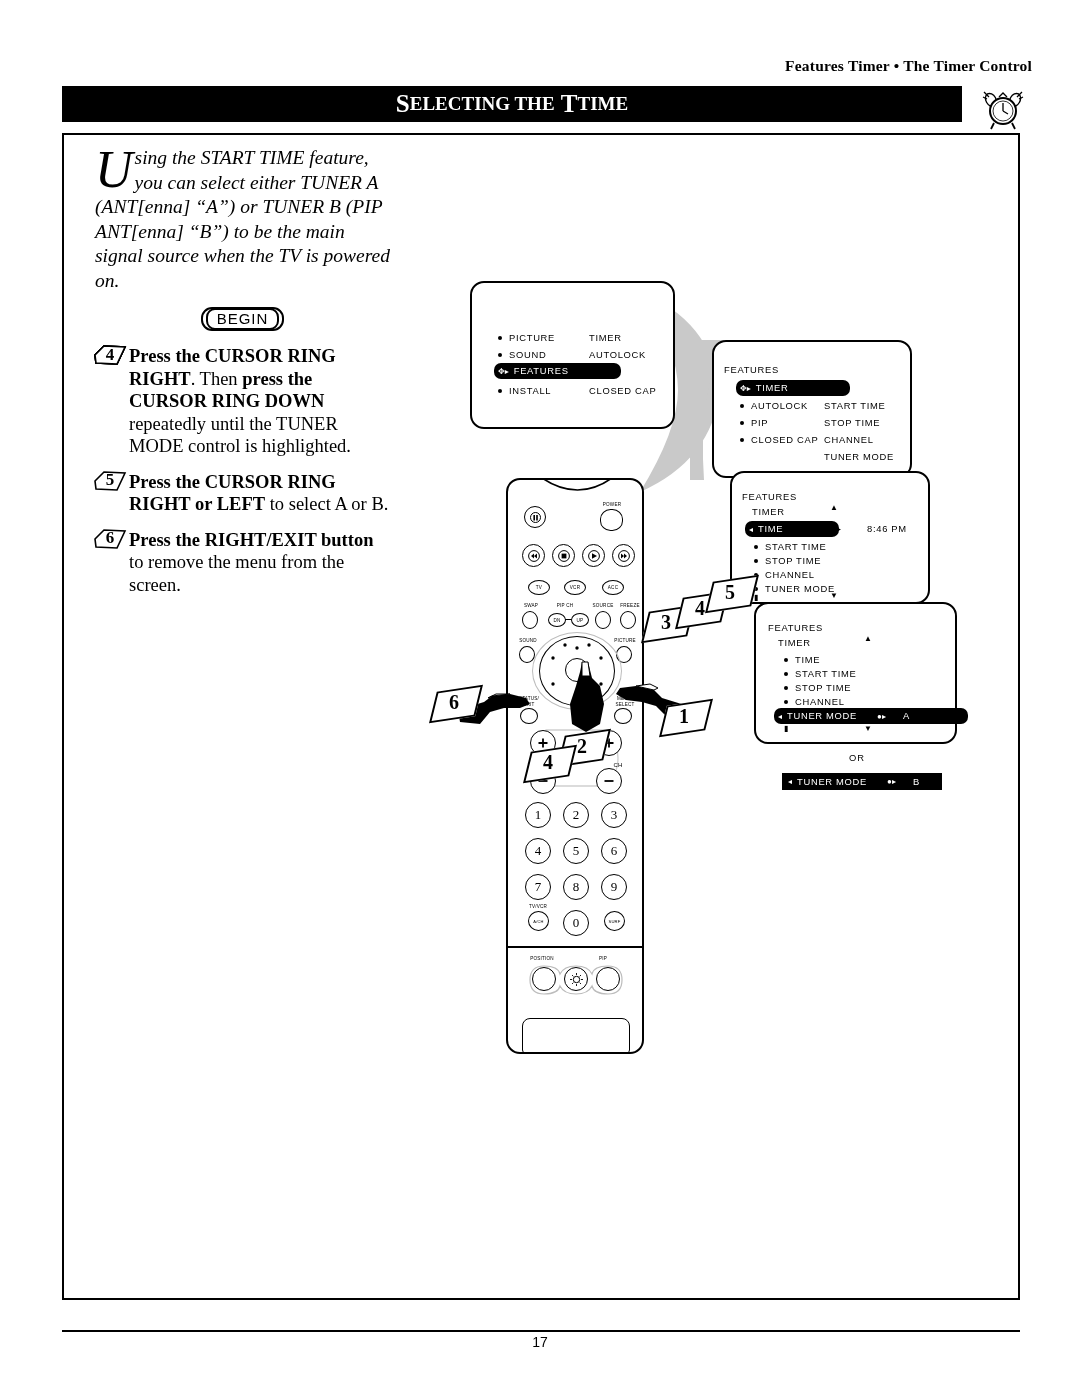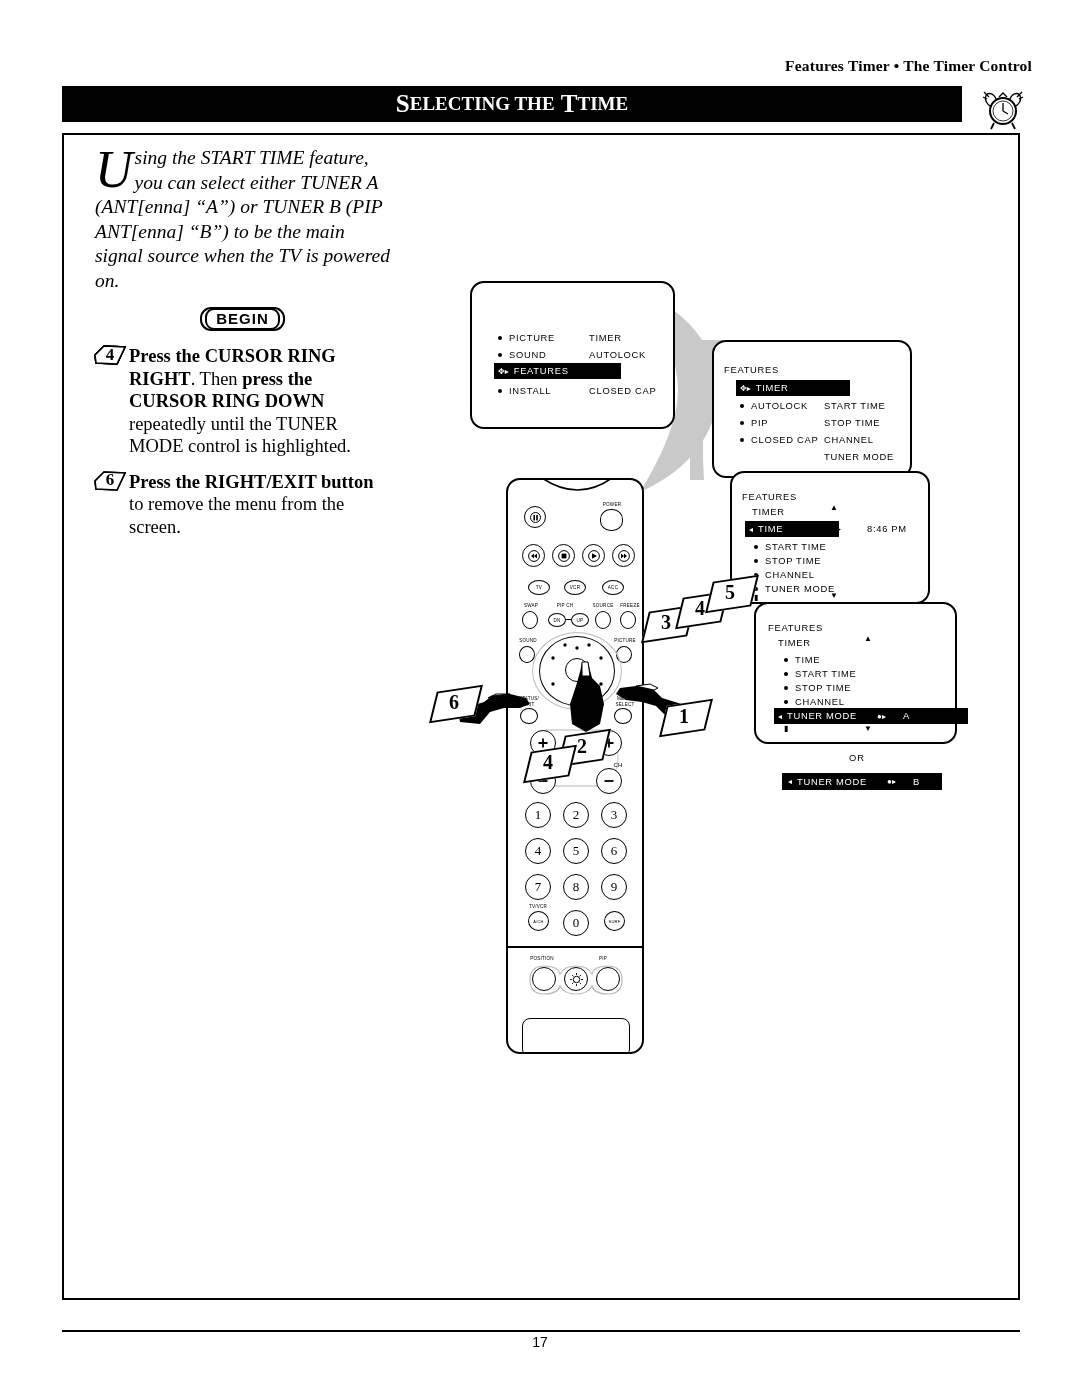--- a/index.html
+++ b/index.html
@@ -26,21 +26,21 @@
   
   .col-left{position:absolute;left:95px;top:146px;width:295px;}
   .intro{font-family:"Liberation Serif",serif;font-style:italic;font-size:19.5px;
      line-height:24.5px;text-align:left;}
   .intro .dropcap{float:left;font-size:52px;line-height:43px;font-style:italic;
      font-weight:normal;padding:0 2px 0 0;margin-top:2px;font-family:"Liberation Serif",serif;}
 
   .begin-wrap{margin-top:14px;text-align:center;}
   .begin{display:inline-block;border:2px solid #000;border-radius:11px;padding:1px 3px;}
   .begin .inner{border:2px solid #000;border-radius:9px;padding:0px 9px 1px 9px;
-     font-family:"Liberation Sans",sans-serif;font-weight:bold;font-size:15px;letter-spacing:1px;}
+     font-family:"Liberation Sans",sans-serif;font-weight:normal;font-size:15px;letter-spacing:1px;}
 
   .steps{margin-top:14px;}
   .step{position:relative;margin-bottom:13px;font-family:"Liberation Serif",serif;
      font-size:18.5px;line-height:22.5px;padding-left:34px;}
   .step b{font-weight:bold;}
   .diamond{position:absolute;left:-2px;top:-1px;width:34px;height:22px;}
   .diamond .num{position:absolute;left:0;top:0;width:34px;height:22px;
      display:flex;align-items:center;justify-content:center;
      font-family:"Liberation Serif",serif;font-weight:bold;font-size:17px;}
 
@@ -55,21 +55,21 @@
   
   .osd{position:absolute;background:#fff;border:2px solid #000;border-radius:14px;
      box-sizing:border-box;font-family:"Liberation Sans",sans-serif;}
   .osd .shadow{position:absolute;right:-5px;bottom:-5px;left:5px;top:5px;
      background:#111;border-radius:14px;z-index:-1;}
   .osd-row{position:absolute;white-space:nowrap;}
   .osd .lbl{font-size:9.4px;letter-spacing:.7px;}
   .osd .hdr{font-size:9.4px;letter-spacing:.7px;}
   .bullet{display:inline-block;width:4px;height:4px;border-radius:50%;background:#000;
      vertical-align:middle;margin-right:7px;margin-bottom:2px;}
-  .hi{background:#000;color:#fff;padding:2px 6px 3px 4px;display:inline-block;}
+  .hi{background:#000;color:#fff;padding:2px 6px 3px 4px;display:inline-block;border-radius:7px;}
   .navdot{display:inline-block;font-size:8px;letter-spacing:0px;margin-right:5px;}
 
   
   .remote{position:absolute;left:506px;top:478px;width:138px;height:576px;
      border:2px solid #000;border-radius:14px;background:#fff;box-sizing:border-box;}
   .remote .edge{position:absolute;right:-4px;top:8px;bottom:-4px;left:6px;
      border-right:3px solid #000;border-bottom:3px solid #000;border-radius:14px;z-index:-1;}
   .rbtn{position:absolute;border:1.6px solid #000;border-radius:50%;box-sizing:border-box;
      display:flex;align-items:center;justify-content:center;background:#fff;}
   .rlab{position:absolute;font-family:"Liberation Sans",sans-serif;font-size:4.6px;
@@ -166,20 +166,21 @@
       </span>
       <span><b>Press the CURSOR RING RIGHT</b>. Then <b>press the CURSOR RING DOWN</b> repeatedly until the TUNER MODE control is highlighted.</span>
     </div>
     <div class="step">
       <span class="diamond">
         <svg width="34" height="22" viewBox="0 0 34 22">
             <path d="M2 11 L11 2 L32 3 L24 20 L3 19 Z" fill="#fff" stroke="#000" stroke-width="1.6"></path>
           </svg>
         <span class="num">5</span>
       </span>
+      <span><b>Press the CURSOR RING RIGHT or LEFT</b> to select A or B.</span>
     </div>
     <div class="step">
       <span class="diamond">
         <svg width="34" height="22" viewBox="0 0 34 22">
             <path d="M2 11 L11 2 L32 3 L24 20 L3 19 Z" fill="#fff" stroke="#000" stroke-width="1.6"></path>
           </svg>
         <span class="num">6</span>
       </span>
       <span><b>Press the RIGHT/EXIT button</b> to remove the menu from the screen.</span>
     </div>

